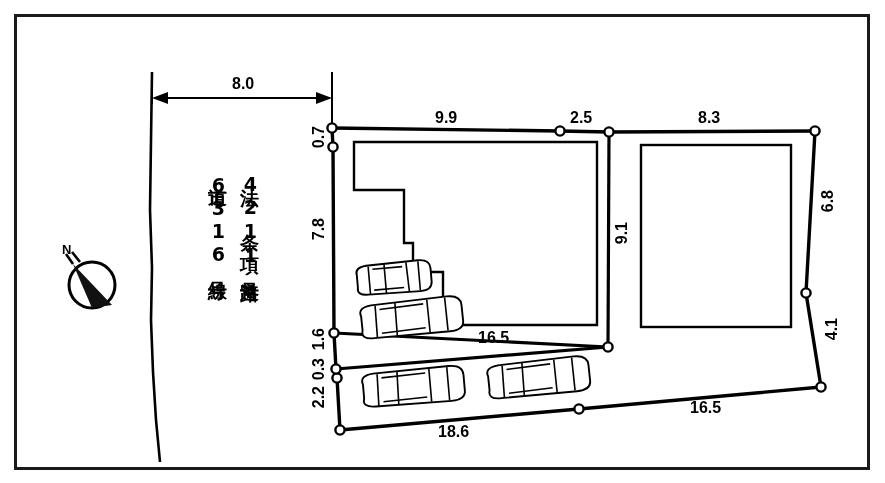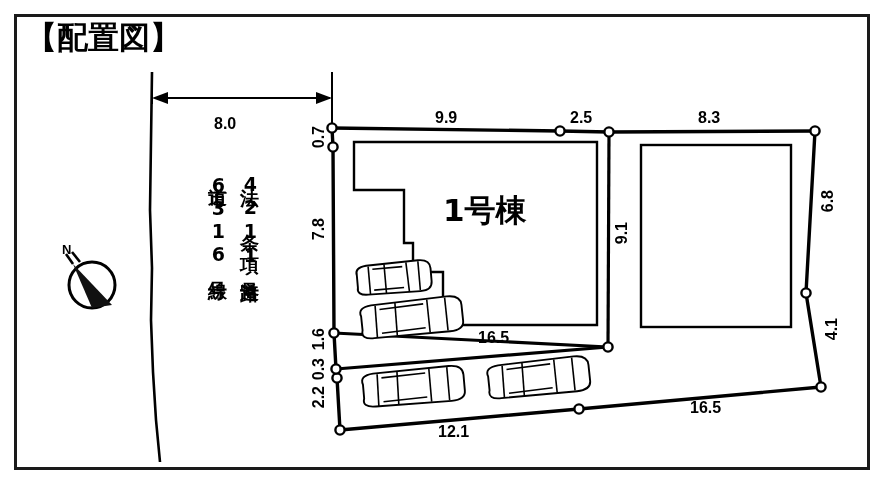--- a/index.html
+++ b/index.html
@@ -101,21 +101,20 @@
     font-family: "Liberation Sans", sans-serif;
   }
 </style>
 </head>
 <body>
 
 <div id="plan-root">
 
   <div id="outer-frame"></div>
 
-  <div id="plan-title">【配置図】</div>
 
   <svg id="drawing" viewBox="0 0 885 483">
 
     <path d="M 152 72 L 151 140 L 150 210 L 152 268 L 151 320 L 153 372 L 156 420 L 160 462" fill="none" stroke="#000" stroke-width="2.6"></path>
 
     <g>
       <line x1="152" y1="72" x2="152" y2="104" stroke="#000" stroke-width="2"></line>
       <line x1="332" y1="72" x2="332" y2="128" stroke="#000" stroke-width="2"></line>
       <line x1="155" y1="98" x2="330" y2="98" stroke="#000" stroke-width="2"></line>
       <polygon points="152,98 168,92 168,104" fill="#000"></polygon>
@@ -202,23 +201,22 @@
       <line x1="73" y1="264" x2="66" y2="254" stroke="#000" stroke-width="2.6"></line>
       <line x1="80" y1="262" x2="72" y2="252" stroke="#000" stroke-width="2.6"></line>
     </g>
   </svg>
 
   <div id="compass-n">N</div>
 
   <div class="vtext" id="road-law-text">法42条1項1号道路</div>
   <div class="vtext" id="road-name-text">市道6316号線</div>
 
-  <div class="bldg-label" id="bldg1-label">1号棟</div>
-
-  <div class="dim" style="left:214px; top:76px;margin-top:40px;">8.0</div>
+
+  <div class="dim" style="left:232px; top:76px;">8.0</div>
 
   <div class="dim vert" style="left:311px; top:126px;">0.7</div>
 
   <div class="dim" style="left:435px; top:110px;">9.9</div>
 
   <div class="dim" style="left:570px; top:110px;">2.5</div>
 
   <div class="dim" style="left:698px; top:110px;text-align:center;">8.3</div>
 
   <div class="dim vert" style="left:311px; top:218px;">7.8</div>
@@ -230,17 +228,17 @@
   <div class="dim vert" style="left:311px; top:386px;">2.2</div>
 
   <div class="dim vert" style="left:614px; top:222px;">9.1</div>
 
   <div class="dim vert" style="left:820px; top:190px;">6.8</div>
 
   <div class="dim vert" style="left:824px; top:318px;">4.1</div>
 
   <div class="dim" style="left:478px; top:330px;">16.5</div>
 
-  <div class="dim" style="left:438px; top:424px;">12.1</div>
+  <div class="dim" style="left:438px; top:424px;">18.6</div>
 
   <div class="dim" style="left:690px; top:400px;">16.5</div>
 
 </div>
 
 </body></html>

